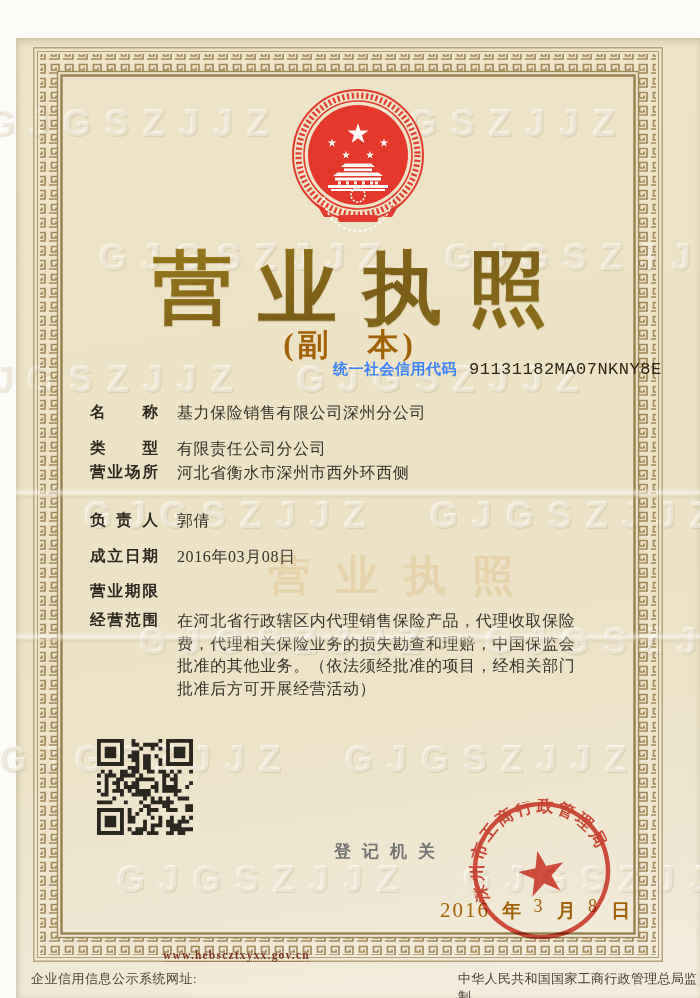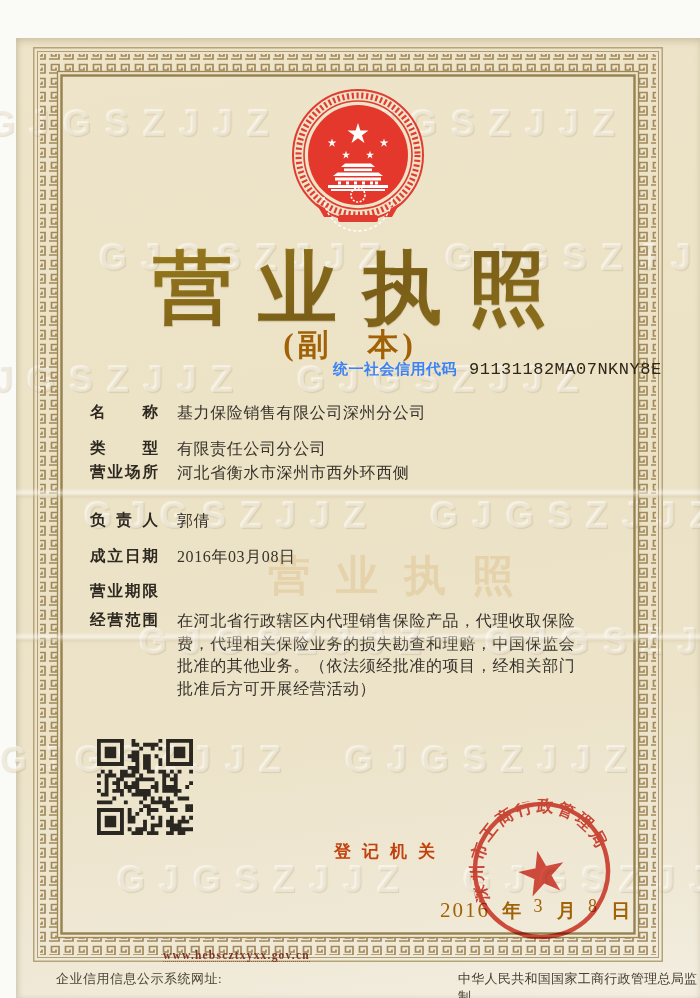--- a/index.html
+++ b/index.html
@@ -78,21 +78,21 @@
   .f-value {
     margin-left:19px; width:412px;
     font-family:"Liberation Serif", serif;
     font-size:16px; color:#37322a; letter-spacing:.6px; line-height:22.5px;
   }
 
   
   .reg-label {
     top:840px; left:334px;
     font-family:"Liberation Sans", sans-serif;
-    font-weight:bold; font-size:17px; letter-spacing:11px; color:#c2410c; white-space:nowrap;
+    font-weight:bold; font-size:17px; letter-spacing:11px; color:#737373; white-space:nowrap;
   }
   .issue-date {
     top:898px; left:440px; white-space:nowrap;
     font-family:"Liberation Serif", serif;
     font-size:21px; color:#a16207;
   }
   .issue-date .unit { font-size:19px; font-weight:bold; font-family:"Liberation Sans",sans-serif; margin:0 7px; }
   .issue-date .num  { letter-spacing:2px; }
   .issue-date .lift { position:relative; top:-5px; font-size:18px; }
 
@@ -101,21 +101,21 @@
 
   .url-stamp {
     top:949px; left:163px;
     font-family:"Liberation Serif", serif;
     font-weight:bold; font-size:11.5px; letter-spacing:1.2px;
     color:#7d3523; border-bottom:1px dotted rgba(125,53,35,.6);
   }
   .footer-left {
     top:970px; left:31px;
     font-family:"Liberation Serif", serif;
-    font-size:13px; color:#4c4334; letter-spacing:.5px;margin-left:25px;
+    font-size:13px; color:#4c4334; letter-spacing:.5px;
   }
   .footer-right {
     top:970px; left:458px;
     font-family:"Liberation Serif", serif;
     font-size:13px; color:#453d30; letter-spacing:.3px;
   }
 
   .qr { top:739px; left:97px; width:96px; height:96px; }
 </style>
 </head>

